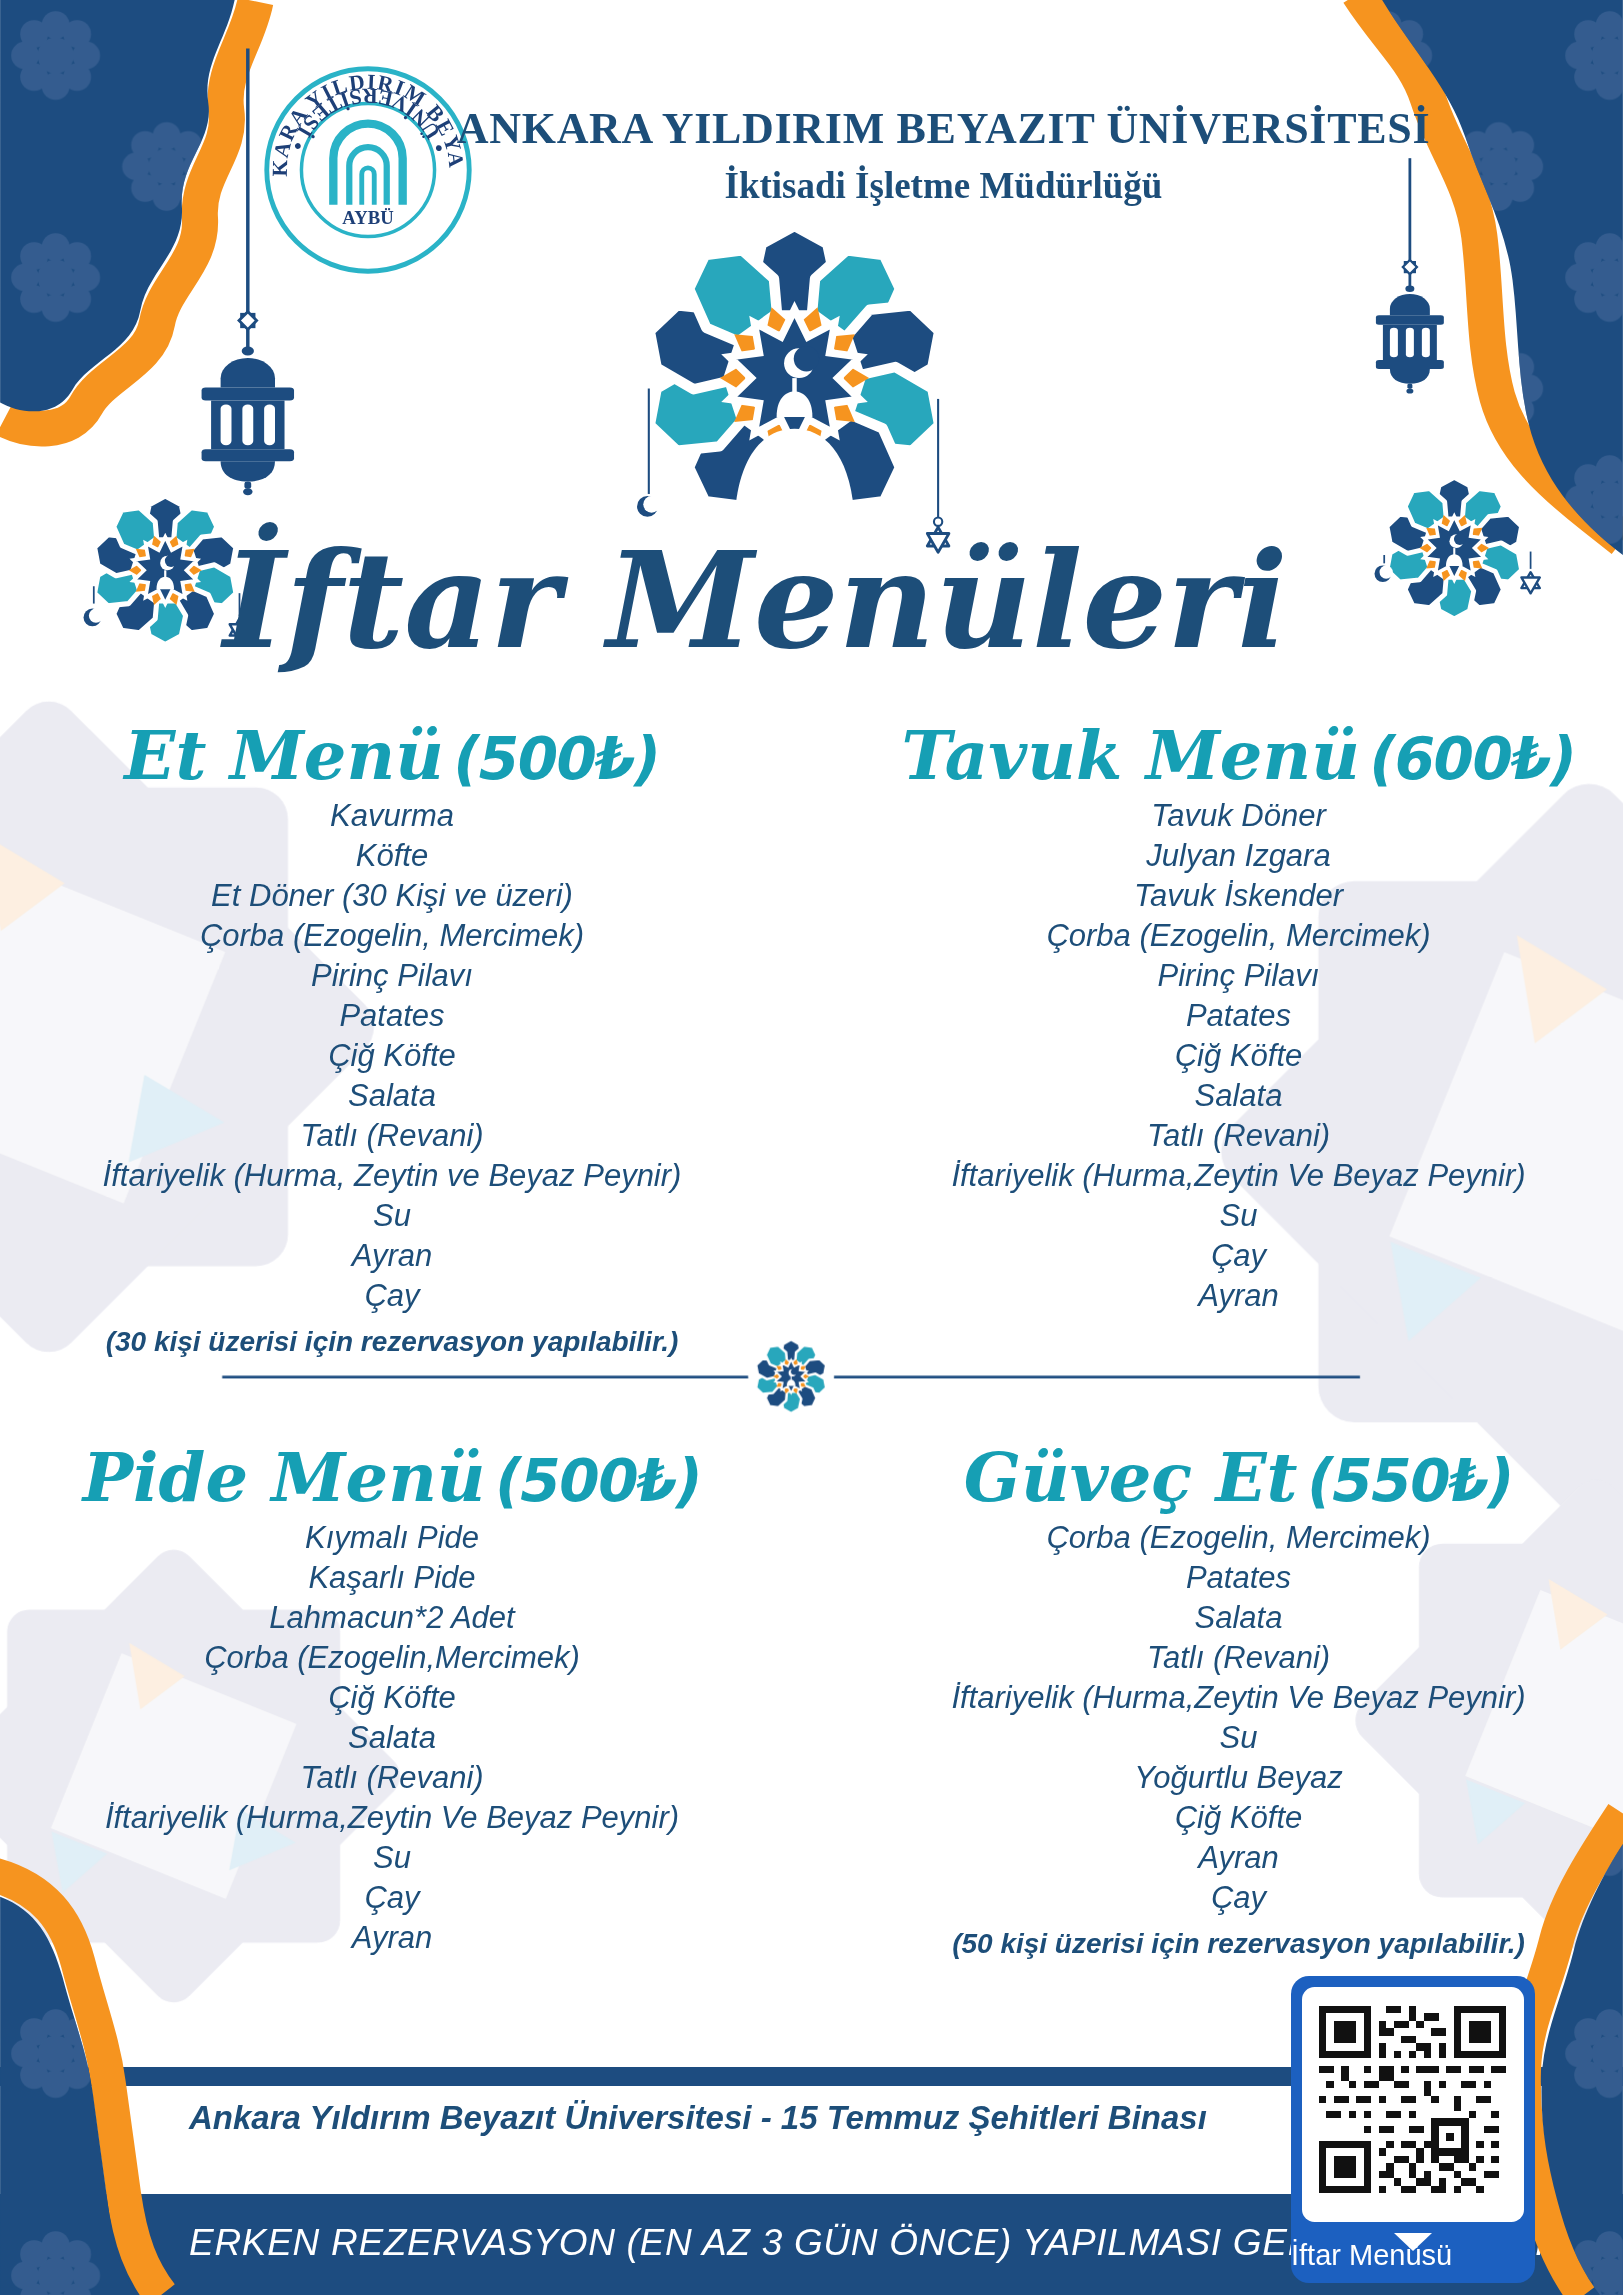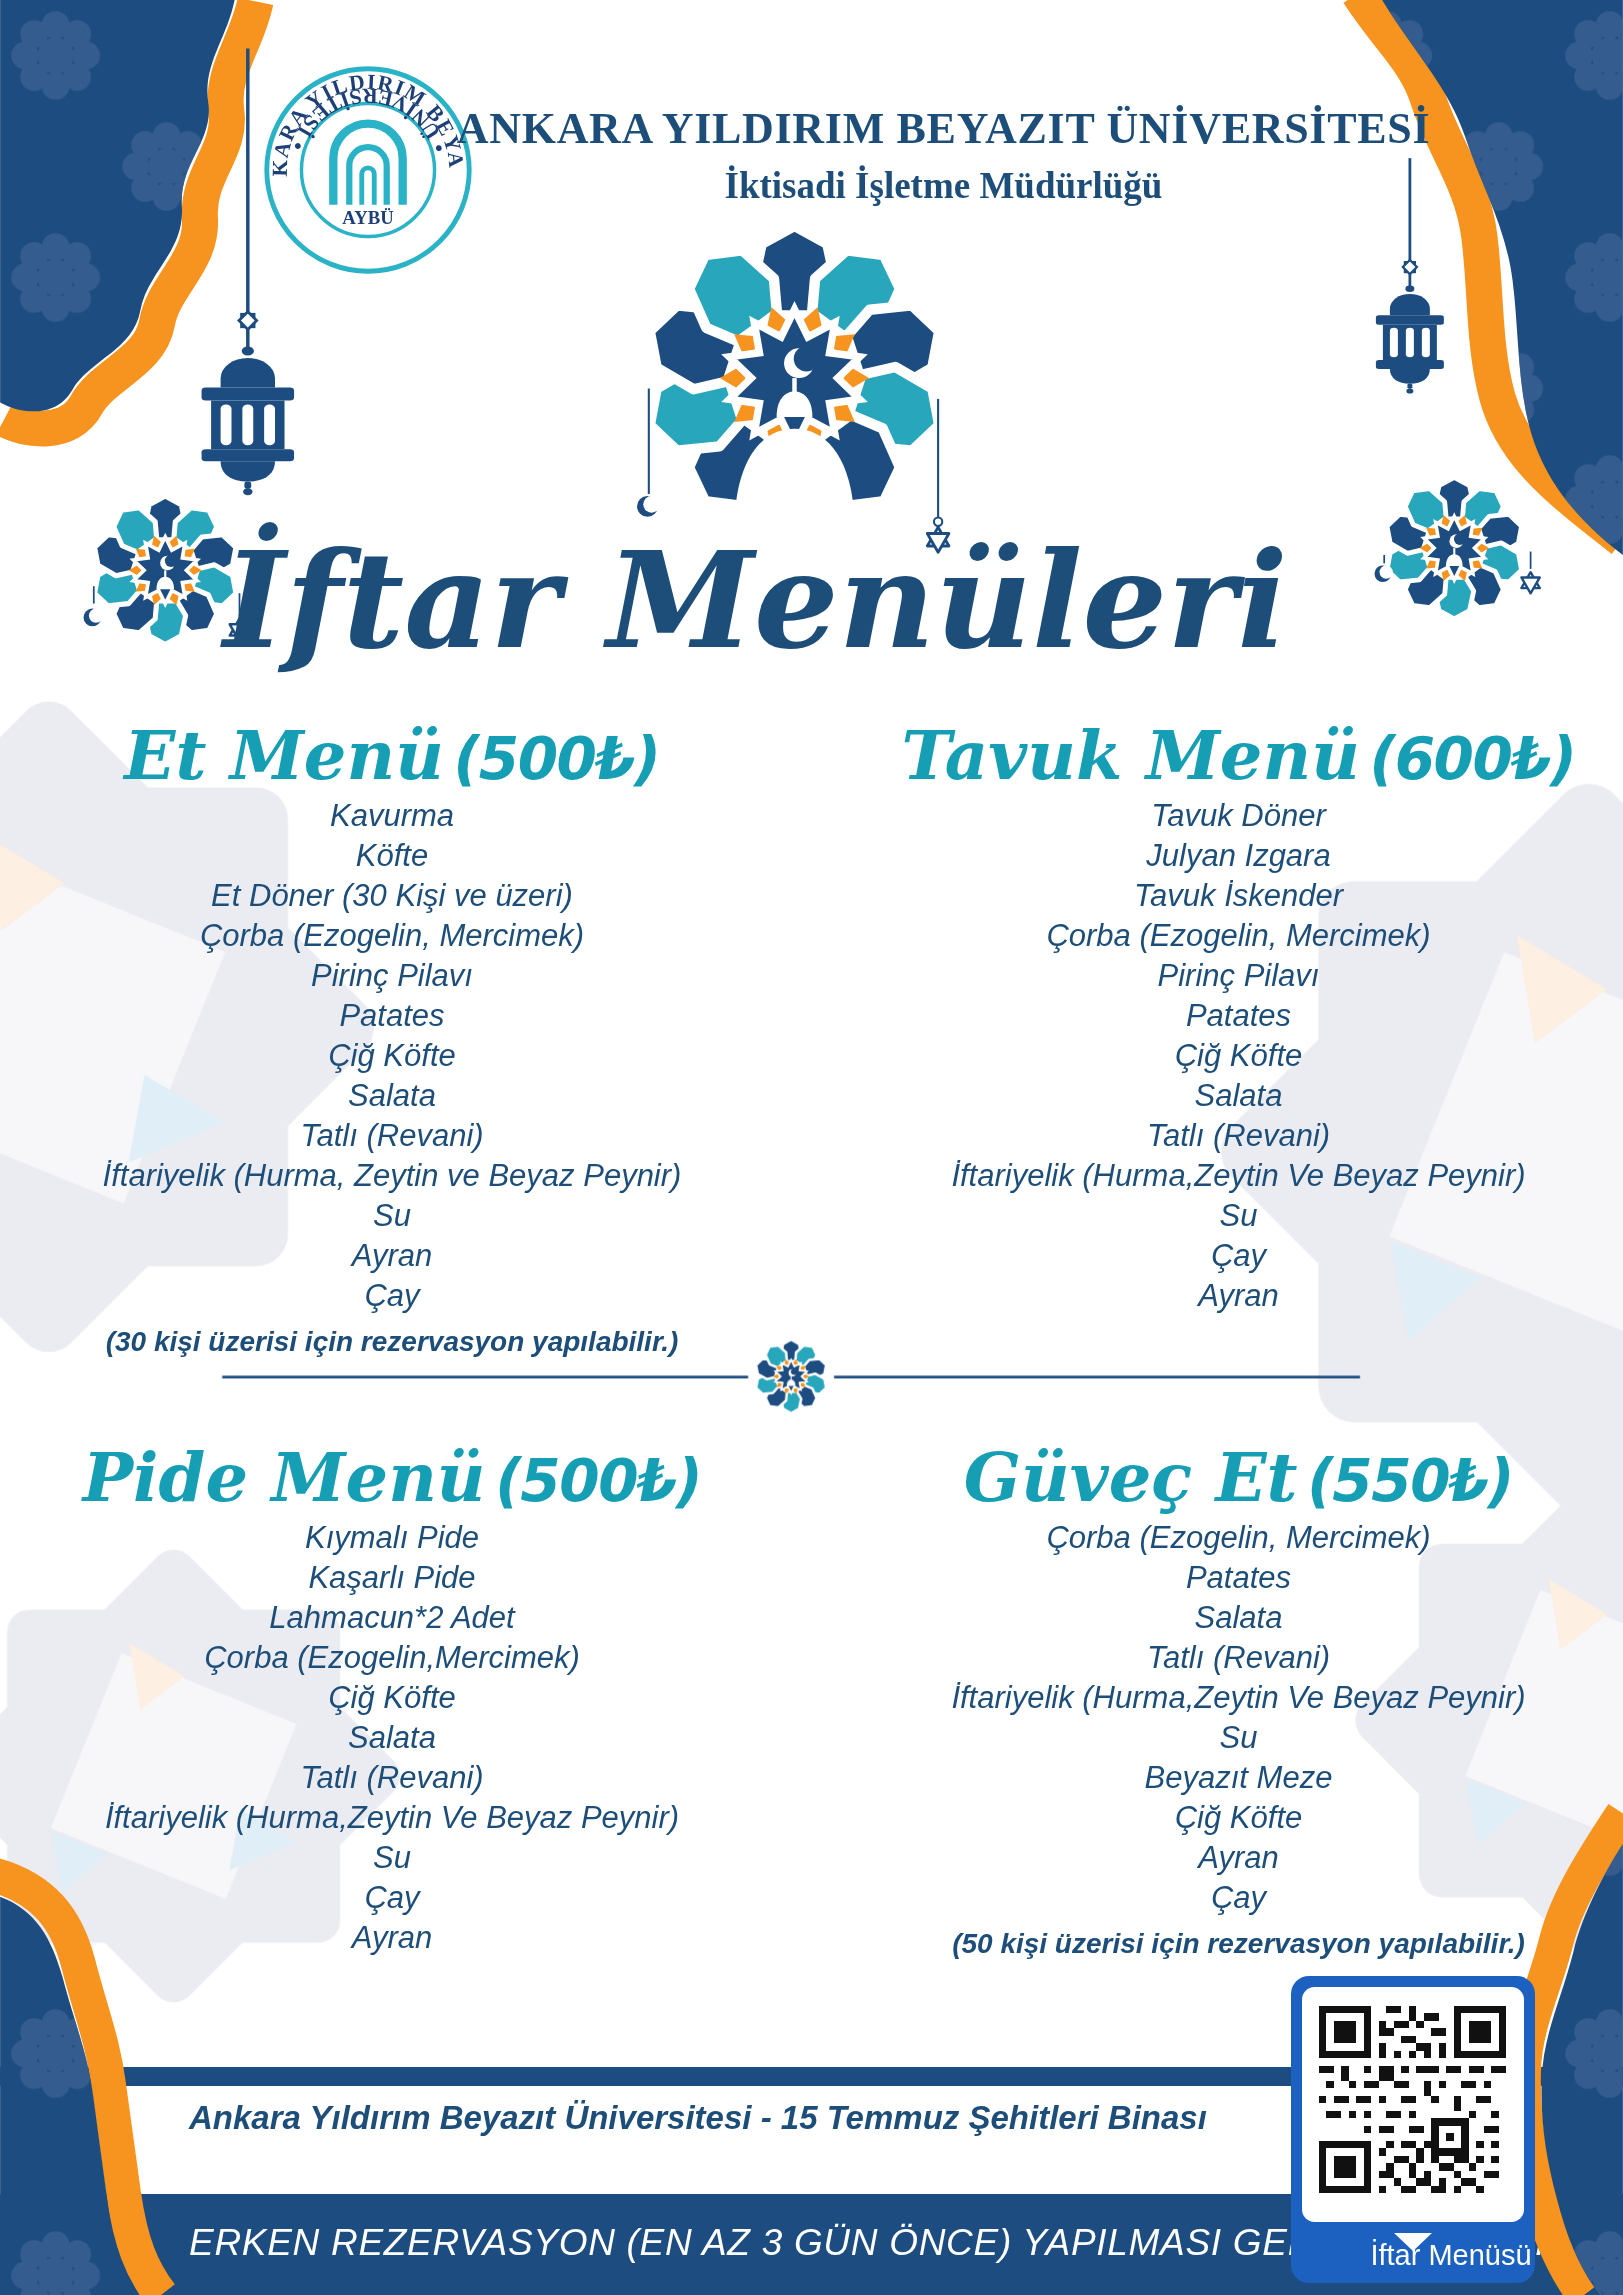--- a/index.html
+++ b/index.html
@@ -30,21 +30,21 @@
   .band-address .addr-inner{padding:9.7px 0 0 189px;font-style:italic;font-weight:700;font-size:33px;line-height:43px;}
   .band-warning{position:absolute;left:0;top:2194px;width:1623px;height:101px;background:#1d4c80;z-index:6;}
   .band-warning .warn-text{padding:28px 0 0 189px;font-style:italic;font-size:37px;color:#ffffff;letter-spacing:0.7px;}
   
   .qr-panel{position:absolute;left:1291px;top:1976px;width:244px;height:307px;background:#1c60c0;
             border-radius:18px;z-index:8;}
   .qr-white{position:absolute;left:11px;top:11px;width:222px;height:235px;background:#ffffff;border-radius:12.5px;}
   .qr-notch{position:absolute;left:92px;top:246px;width:0;height:0;
             border-left:19.4px solid transparent;border-right:19.4px solid transparent;border-top:18px solid #ffffff;}
   .qr-code{position:absolute;left:17.3px;top:19.4px;}
-  .qr-label{position:absolute;left:0;bottom:11px;width:100%;text-align:center;color:#ffffff;font-size:29px;padding-left:38px;}
+  .qr-label{position:absolute;left:0;bottom:11px;width:100%;text-align:left;color:#ffffff;font-size:29px;}
   .svg-deco{z-index:1;}
   .svg-corners{z-index:7;pointer-events:none;}
 </style>
 </head>
 <body>
 
 <div class="poster">
 
   <svg class="layer svg-deco" width="1623" height="2295" viewBox="0 0 2339 3308">
     <defs>
@@ -279,21 +279,21 @@
 
   <section class="menu-col" style="left:888px;top:1440px;width:701px">
     <h2 class="menu-heading"><span>Güveç Et</span><span class="price">(550₺)</span></h2>
     <div class="menu-items">
         <div class="menu-item">Çorba (Ezogelin, Mercimek)</div>
         <div class="menu-item">Patates</div>
         <div class="menu-item">Salata</div>
         <div class="menu-item">Tatlı (Revani)</div>
         <div class="menu-item">İftariyelik (Hurma,Zeytin Ve Beyaz Peynir)</div>
         <div class="menu-item">Su</div>
-        <div class="menu-item">Beyazıt Meze</div>
+        <div class="menu-item">Yoğurtlu Beyaz</div>
         <div class="menu-item">Çiğ Köfte</div>
         <div class="menu-item">Ayran</div>
         <div class="menu-item">Çay</div>
       </div>
     <div class="menu-note">(50 kişi üzerisi için rezervasyon yapılabilir.)</div>
   </section>
 
   <div class="band-thin"></div>
   <div class="band-address">
     <div class="addr-inner">

